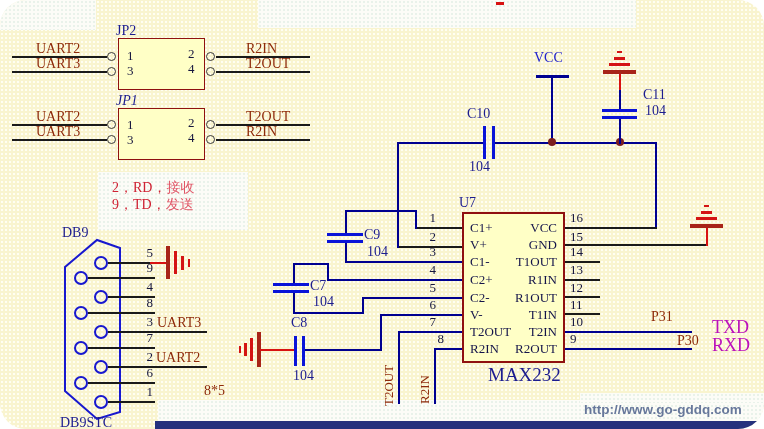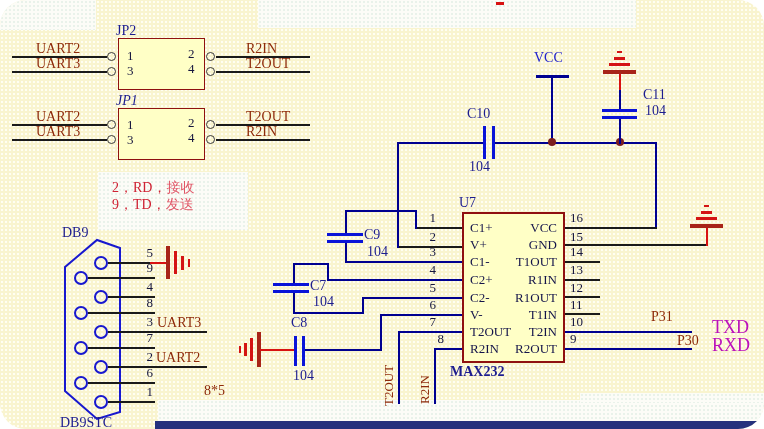--- a/index.html
+++ b/index.html
@@ -194,21 +194,21 @@
       </div>
     <div class="chiprow" style="top:111px;">
         <span>T2OUT</span>
         <span>T2IN</span>
       </div>
     <div class="chiprow" style="top:128px;">
         <span>R2IN</span>
         <span>R2OUT</span>
       </div>
   </div>
-  <span class="lbl navy" style="left:450px;top:365px;font-size:14px;font-weight:bold;">MAX232</span>
+  <span class="lbl navy" style="left:488px;top:365px;font-size:19px;">MAX232</span>
 
   <span class="lbl num" style="left:418px;top:211px;width:18px;text-align:right;">1</span>
   <span class="lbl num" style="left:418px;top:230px;width:18px;text-align:right;">2</span>
   <span class="lbl num" style="left:418px;top:245px;width:18px;text-align:right;">3</span>
   <span class="lbl num" style="left:418px;top:263px;width:18px;text-align:right;">4</span>
   <span class="lbl num" style="left:418px;top:281px;width:18px;text-align:right;">5</span>
   <span class="lbl num" style="left:418px;top:298px;width:18px;text-align:right;">6</span>
   <span class="lbl num" style="left:418px;top:315px;width:18px;text-align:right;">7</span>
   <span class="lbl num" style="left:426px;top:332px;width:18px;text-align:right;">8</span>
 
@@ -286,14 +286,15 @@
   <div class="plate" style="left:302px;top:336px;width:3px;height:30px;"></div>
   <span class="lbl navy" style="left:293px;top:369px;">104</span>
   <div class="wn" style="left:305px;top:349px;width:77px;height:2px;"></div>
   <div class="wn" style="left:380px;top:314px;width:2px;height:37px;"></div>
 
   <div class="wn" style="left:398px;top:331px;width:2px;height:73px;"></div>
   <div class="wn" style="left:434px;top:348px;width:2px;height:56px;"></div>
   <span class="lbl vert" style="left:382px;top:344px;height:62px;">T2OUT</span>
   <span class="lbl vert" style="left:418px;top:352px;height:52px;">R2IN</span>
 
+  <span class="url" style="left:584px;top:402px;">http://www.go-gddq.com</span>
 
 </div>
 
 </body></html>

